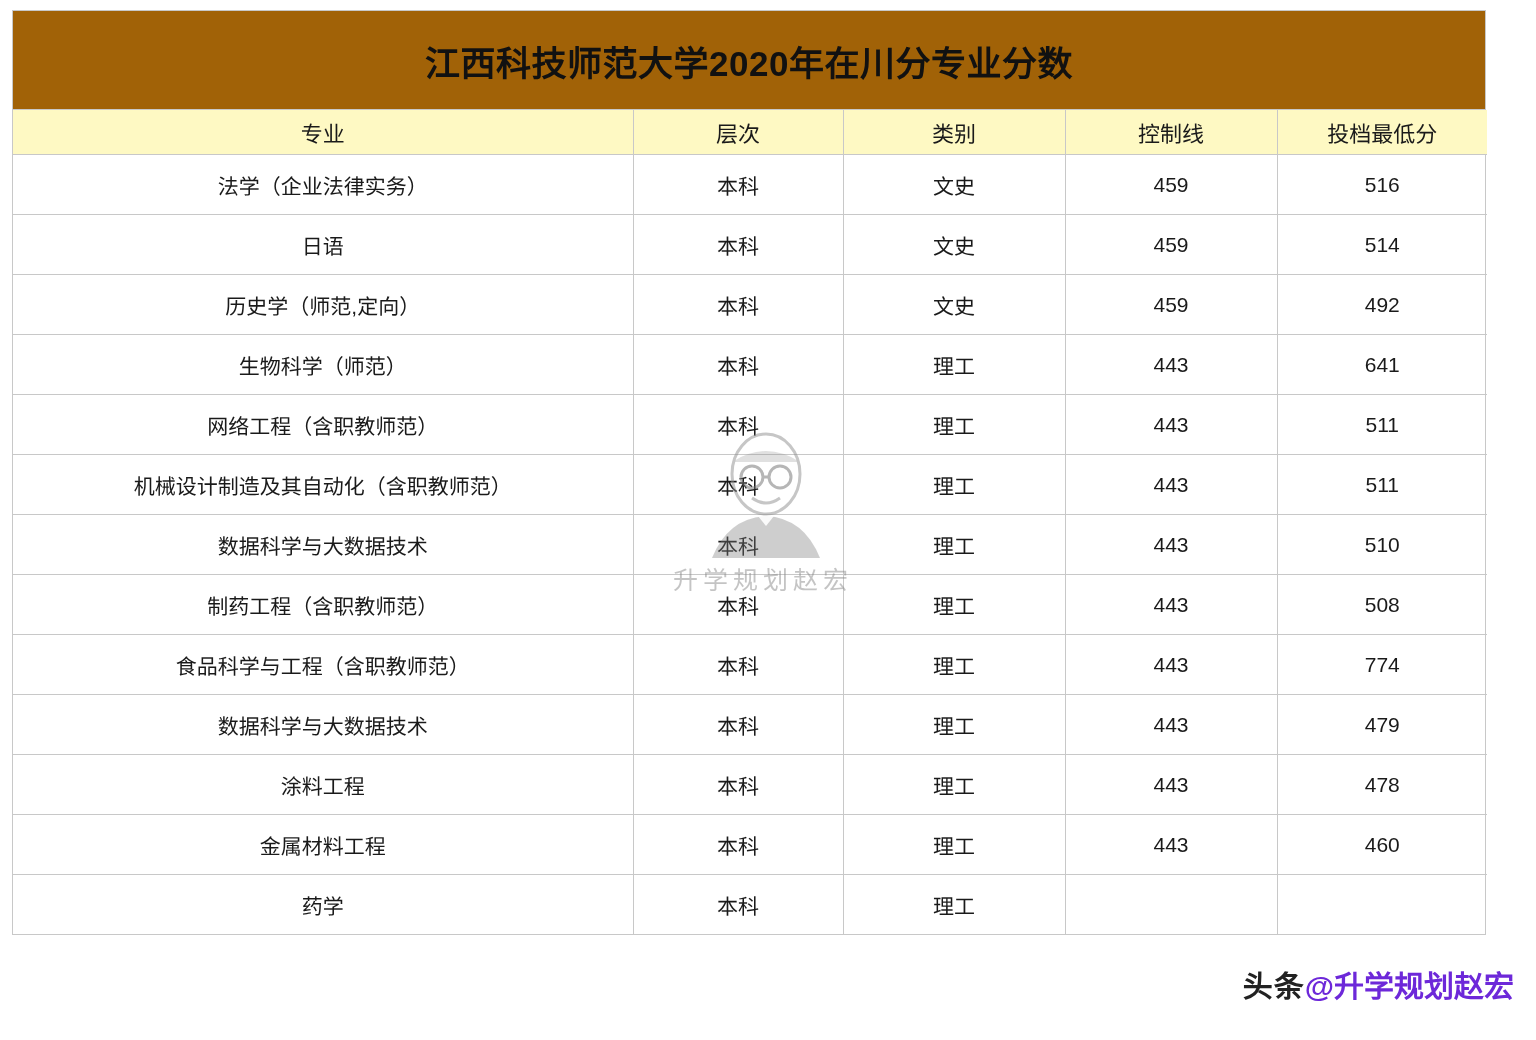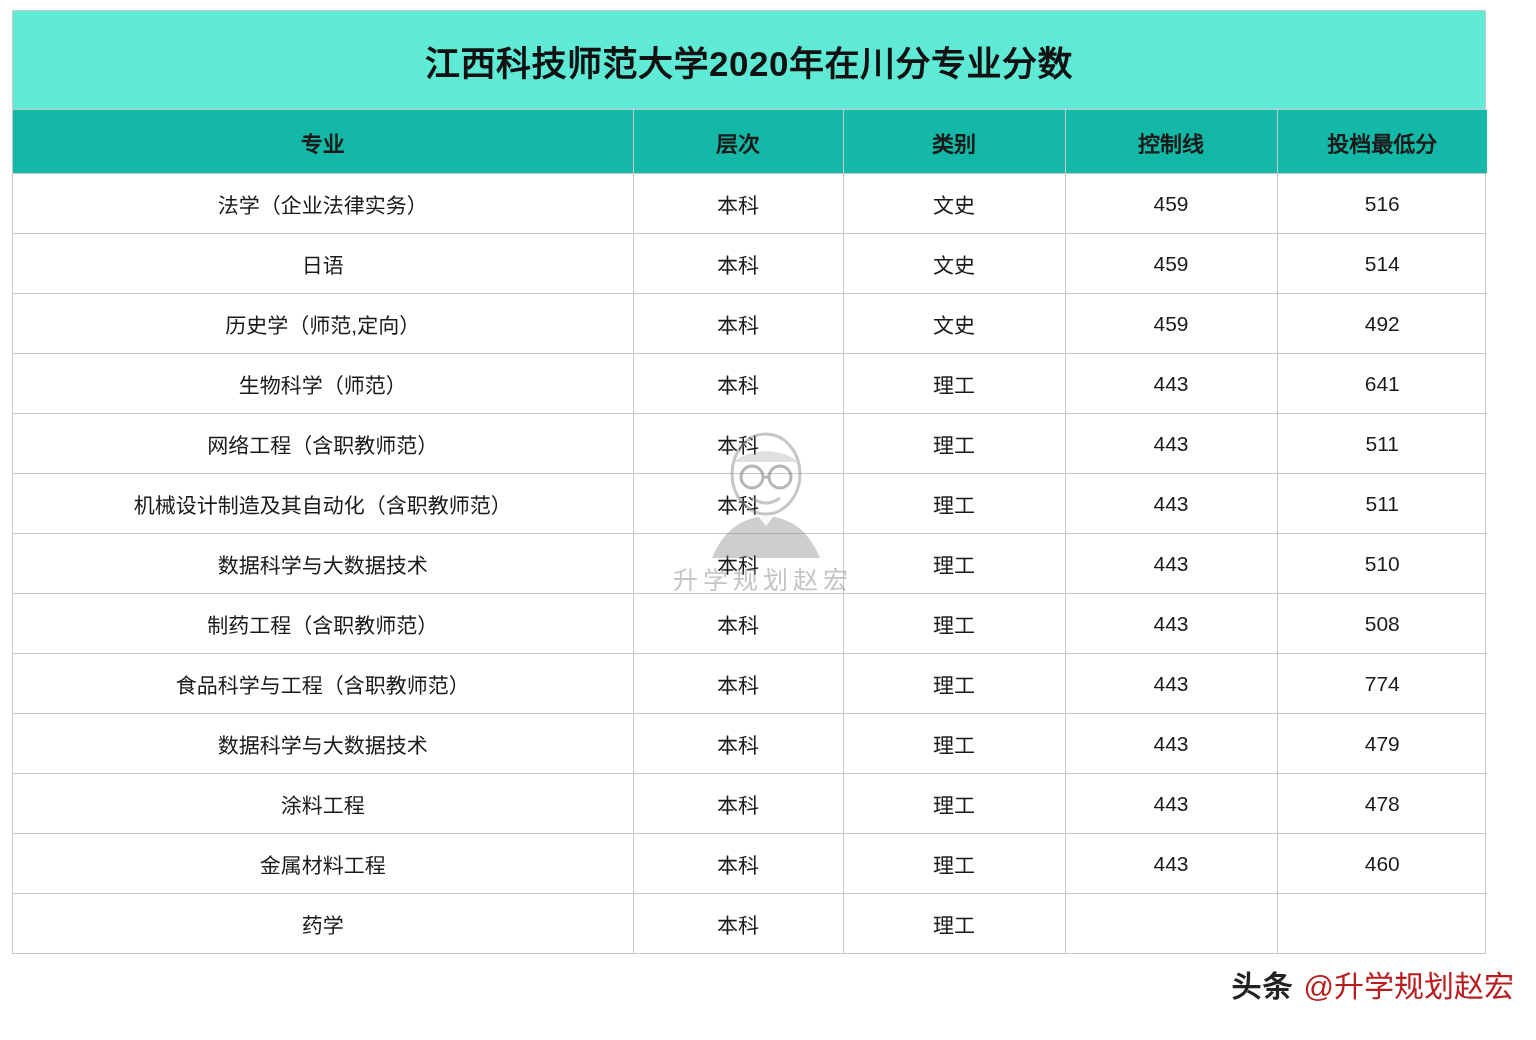--- a/index.html
+++ b/index.html
@@ -23,21 +23,21 @@
     border: 1px solid #c8c8c8;
     box-sizing: border-box;
     background: #fff;
   }
   .title-row {
     height: 98px;
     display: flex;
     align-items: center;
     justify-content: center;
     border-bottom: 1px solid #c8c8c8;
-    background: #5eead4;
+    background: #a16207;
   }
   .title-row .title {
     font-size: 35px;
     font-weight: bold;
     letter-spacing: 0.5px;
     color: #111;
   }
   table.scores {
     border-collapse: collapse;
     width: 100%;
@@ -55,24 +55,24 @@
     color: #1a1a1a;
     font-weight: normal;
   }
   table.scores th:last-child, table.scores td:last-child {
     border-right: none;
   }
   table.scores tr:last-child td {
     border-bottom: none;
   }
   table.scores thead th {
-    background: #14b8a6;
-    font-weight: bold;
+    background: #fef9c3;
+    font-weight: normal;
     font-size: 22px;
-    height: 63px;
+    height: 44px;
   }
   col.c-major   { width: 620px; }
   col.c-level   { width: 210px; }
   col.c-type    { width: 222px; }
   col.c-control { width: 212px; }
   col.c-min     { width: 210px; }
 
   
   .wm-center {
     position: absolute;
@@ -95,33 +95,32 @@
     letter-spacing: 5px;
   }
   .wm-center svg { position: absolute; left: 58px; top: 0; }
 
   .wm-corner {
     position: absolute;
     right: 22px;
     bottom: 34px;
     display: flex;
     align-items: center;
-    gap: 10px;
     pointer-events: none;
   }
   .wm-corner .logo-text {
     font-size: 30px;
     font-weight: bold;
     color: #222;
     letter-spacing: 1px;
   }
   .wm-corner .handle {
     font-size: 30px;
-    font-weight: normal;
-    color: #b91c1c;
+    font-weight: bold;
+    color: #6d28d9;
   }
 </style>
 </head>
 <body>
 
 <div class="sheet">
 
   <div class="title-row">
     <div class="title">江西科技师范大学2020年在川分专业分数</div>
   </div>

